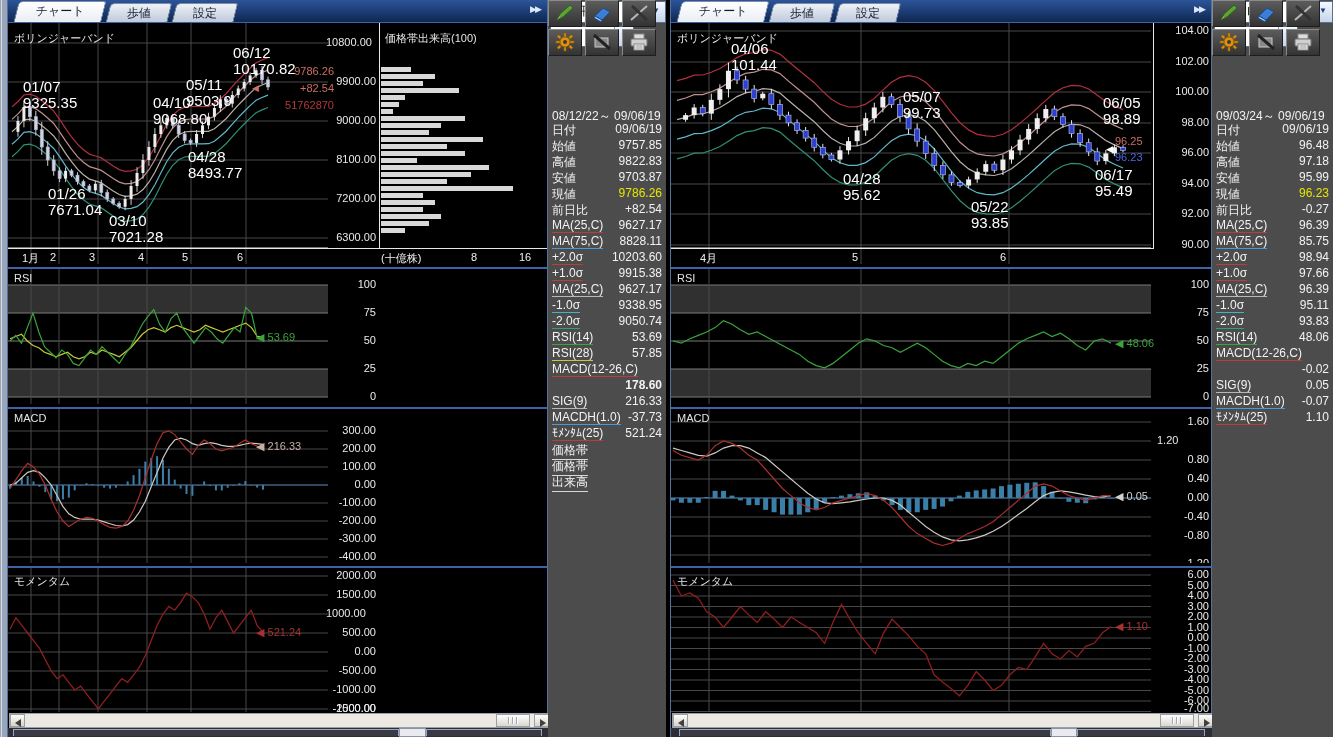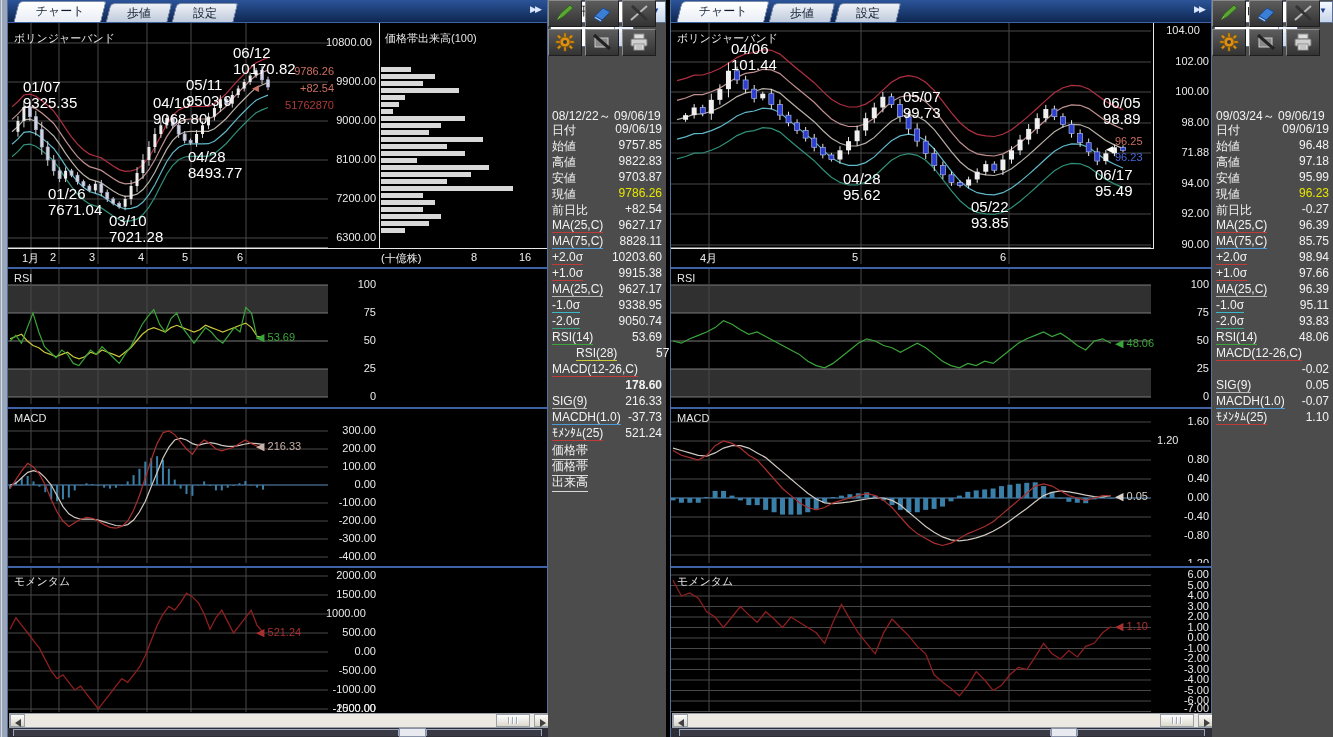--- a/index.html
+++ b/index.html
@@ -500,21 +500,21 @@
         <span class="vl">9338.95</span>
       </div>
       <div class="sb-row" style="top: 314px;">
         <span class="lb u" style="border-bottom-color: rgb(47, 159, 127);">-2.0σ</span>
         <span class="vl">9050.74</span>
       </div>
       <div class="sb-row" style="top: 330px;">
         <span class="lb u" style="border-bottom-color: rgb(58, 165, 58);">RSI(14)</span>
         <span class="vl">53.69</span>
       </div>
-      <div class="sb-row" style="top: 346px; margin-left: 24px;">
+      <div class="sb-row" style="top: 346px;">
         <span class="lb u" style="border-bottom-color: rgb(200, 200, 58);">RSI(28)</span>
         <span class="vl">57.85</span>
       </div>
       <div class="sb-row" style="top: 362px;">
         <span class="lb u" style="border-bottom-color: rgb(192, 58, 58);">MACD(12-26,C)</span>
       </div>
       <div class="sb-row" style="top: 378px; font-weight: bold;">
         <span class="vl">178.60</span>
       </div>
       <div class="sb-row" style="top: 394px;">
@@ -670,25 +670,25 @@
           <line x1="426.2692307692308" y1="124.73900000000012" x2="426.2692307692308" y2="142.18099999999998" stroke="#e8e8e8" stroke-width="1"></line>
           <rect x="423.7692307692308" y="128.8700000000001" width="5" height="9.179999999999922" fill="#2c3fd0" stroke="#aab4e0" stroke-width="0.7"></rect>
           <line x1="434.8461538461538" y1="126.95750000000001" x2="434.8461538461538" y2="141.4925" stroke="#e8e8e8" stroke-width="1"></line>
           <rect x="432.3461538461538" y="130.4" width="5" height="7.650000000000006" fill="#f0f0f0"></rect>
           <line x1="443.4230769230769" y1="121.52599999999987" x2="443.4230769230769" y2="133.15400000000005" stroke="#e8e8e8" stroke-width="1"></line>
           <rect x="440.9230769230769" y="124.27999999999992" width="5" height="6.12000000000009" fill="#f0f0f0"></rect>
           <line x1="452" y1="122.27999999999992" x2="452" y2="129.33999999999997" stroke="#e8e8e8" stroke-width="1"></line>
           <rect x="449.5" y="124.27999999999992" width="5" height="3.060000000000045" fill="#2c3fd0" stroke="#aab4e0" stroke-width="0.7"></rect>
           <line x1="0" y1="225" x2="480" y2="225" stroke="#e8e8e8" stroke-width="1"></line>
         </svg>
-        <div class="tick" style="left: 486px; top: 1px; width: 52px; text-align: center;">104.00</div>
+        <div class="tick" style="left: 486px; top: 1px; width: 52px; text-align: right;">104.00</div>
         <div class="tick" style="left: 486px; top: 32px; width: 52px; text-align: right;">102.00</div>
         <div class="tick" style="left: 486px; top: 62px; width: 52px; text-align: right;">100.00</div>
         <div class="tick" style="left: 486px; top: 93px; width: 52px; text-align: right;">98.00</div>
-        <div class="tick" style="left: 486px; top: 123px; width: 52px; text-align: right;">71.88</div>
+        <div class="tick" style="left: 486px; top: 123px; width: 52px; text-align: right;">96.00</div>
         <div class="tick" style="left: 486px; top: 154px; width: 52px; text-align: right;">94.00</div>
         <div class="tick" style="left: 486px; top: 184px; width: 52px; text-align: right;">92.00</div>
         <div class="tick" style="left: 486px; top: 215px; width: 52px; text-align: right;">90.00</div>
         <div class="panel-label" style="left: 6px; top: 8px;">ボリンジャーバンド</div>
         <div class="hline" style="left: 0px; top: 225px; width: 482px; background: rgb(232, 232, 232);"></div>
         <div class="vline" style="left: 482px; top: 0px; height: 226px; background: rgb(232, 232, 232);"></div>
         <div class="xlab" style="left: 29px; top: 228px; width: 34px; text-align: left;">4月</div>
         <div class="xlab" style="left: 181px; top: 228px; width: 34px; text-align: left;">5</div>
         <div class="xlab" style="left: 329px; top: 228px; width: 34px; text-align: left;">6</div>
         <div class="ann" style="left: 60px; top: 18px;">

